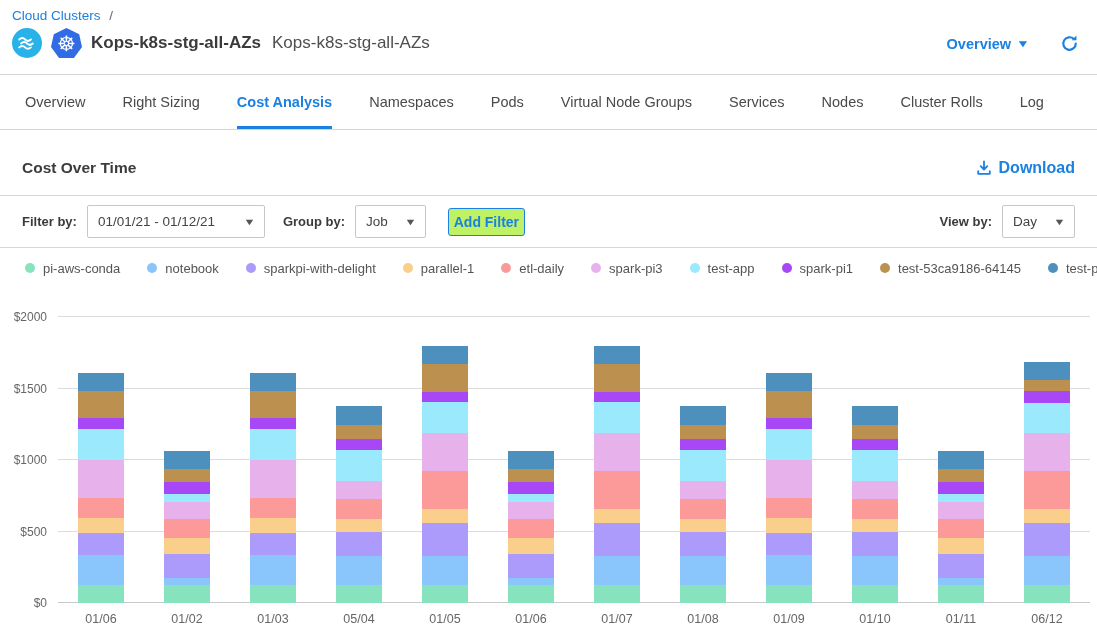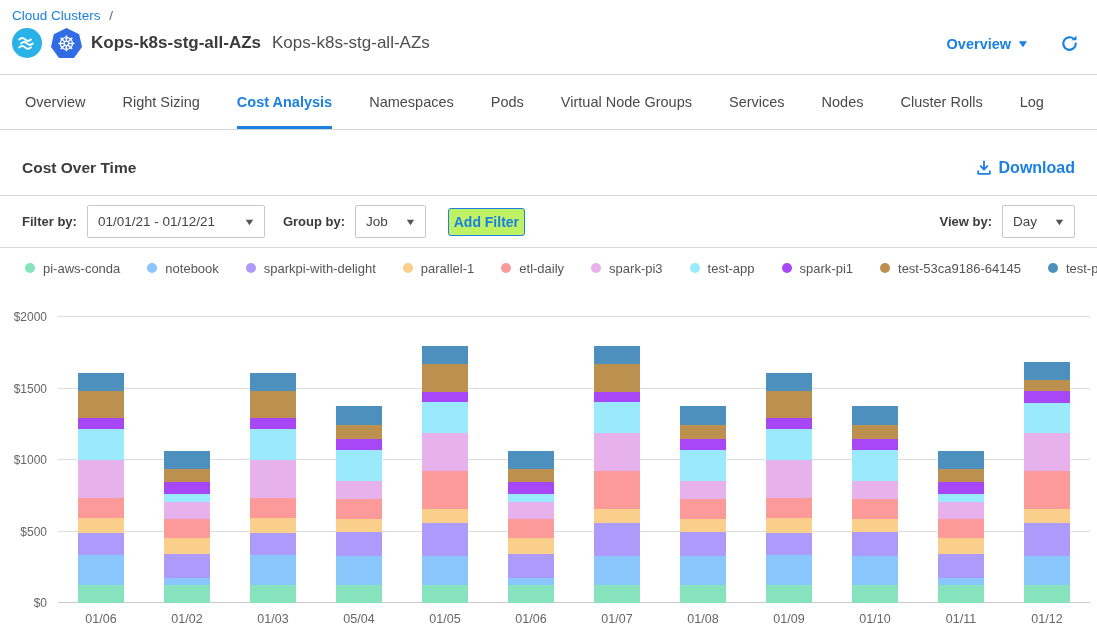--- a/index.html
+++ b/index.html
@@ -374,17 +374,17 @@
         <div class="xtick">01/02</div>
         <div class="xtick">01/03</div>
         <div class="xtick">05/04</div>
         <div class="xtick">01/05</div>
         <div class="xtick">01/06</div>
         <div class="xtick">01/07</div>
         <div class="xtick">01/08</div>
         <div class="xtick">01/09</div>
         <div class="xtick">01/10</div>
         <div class="xtick">01/11</div>
-        <div class="xtick">01/12</div>
+        <div class="xtick">06/12</div>
       </div>
   </div>
 
 </div>
 
 </body></html>

